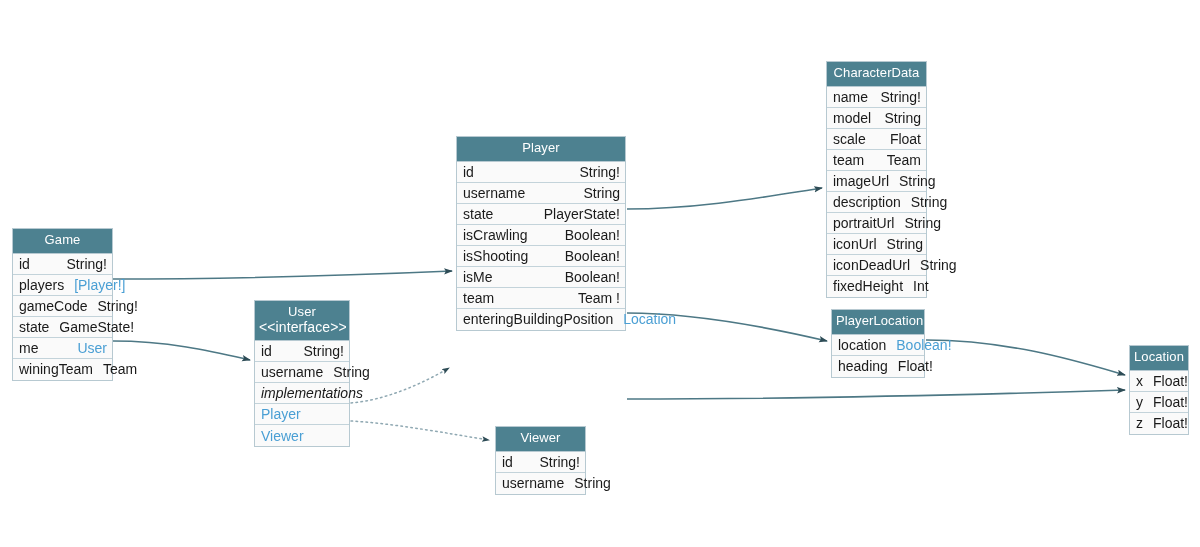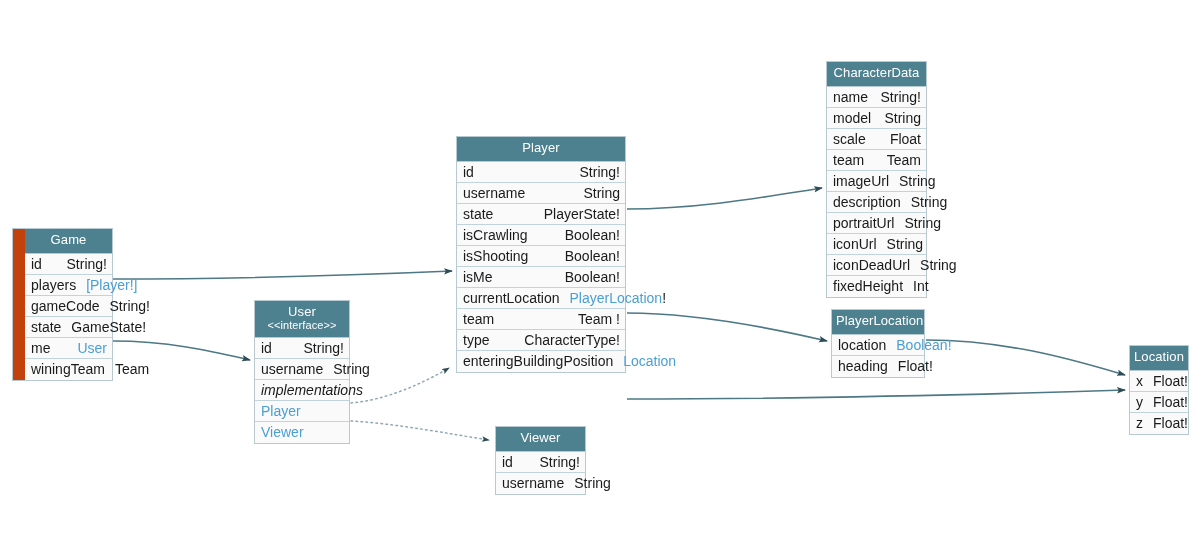--- a/index.html
+++ b/index.html
@@ -32,21 +32,21 @@
     color: #ffffff;
     text-align: center;
     font-size: 13px;
     line-height: 1.15;
     padding: 4px 4px 5px 4px;
     border-bottom: 1px solid #b7c9d1;
     letter-spacing: .1px;
   }
   .ehead .iface {
     display: block;
-    font-size: 11px;
+    font-size: 14px;
     margin-top: -1px;
   }
   .row {
     display: flex;
     justify-content: space-between;
     align-items: center;
     font-size: 14px;
     color: #1a1a1a;
     background: #fafafa;
     border-bottom: 1px solid #c3d3da;
@@ -91,21 +91,21 @@
 
     <path d="M627,399 C800,399 1000,394 1125,390" fill="none" stroke="#4d7885" stroke-width="1.6" marker-end="url(#arrow)"></path>
 
     <path d="M926,340 C1010,340 1080,362 1125,375" fill="none" stroke="#4d7885" stroke-width="1.6" marker-end="url(#arrow)"></path>
 
     <path d="M351,403 C385,400 420,385 449,368" fill="none" stroke="#8fa8b2" stroke-width="1.5" stroke-dasharray="1.6 3.4" stroke-linecap="round" marker-end="url(#arrow-sm)"></path>
 
     <path d="M351,421 C400,424 450,434 489,440" fill="none" stroke="#8fa8b2" stroke-width="1.5" stroke-dasharray="1.6 3.4" stroke-linecap="round" marker-end="url(#arrow-sm)"></path>
   </svg>
 
-  <div class="entity" style="left:12px; top:228px; width:101px;padding-left:12px;">
+  <div class="entity" style="left:12px; top:228px; width:101px;">
     <div class="ehead">Game</div>
     <div class="row">
       <span class="fname">id</span>
       <span class="ftype">String!</span>
     </div>
     <div class="row">
       <span class="fname">players</span>
       <span class="ftype link">[Player!]</span>
     </div>
     <div class="row">
@@ -170,32 +170,24 @@
     </div>
     <div class="row">
       <span class="fname">isShooting</span>
       <span class="ftype">Boolean!</span>
     </div>
     <div class="row">
       <span class="fname">isMe</span>
       <span class="ftype">Boolean!</span>
     </div>
     <div class="row">
-      <span class="fname">currentLocation</span>
-      <span class="ftype"><span class="link">PlayerLocation</span><span class="link-bang">!</span></span>
-    </div>
-    <div class="row">
       <span class="fname">team</span>
       <span class="ftype">Team !</span>
     </div>
     <div class="row">
-      <span class="fname">type</span>
-      <span class="ftype">CharacterType!</span>
-    </div>
-    <div class="row">
       <span class="fname">enteringBuildingPosition</span>
       <span class="ftype link">Location</span>
     </div>
   </div>
 
   <div class="entity" style="left:826px; top:61px; width:101px;">
     <div class="ehead">CharacterData</div>
     <div class="row">
       <span class="fname">name</span>
       <span class="ftype">String!</span>

